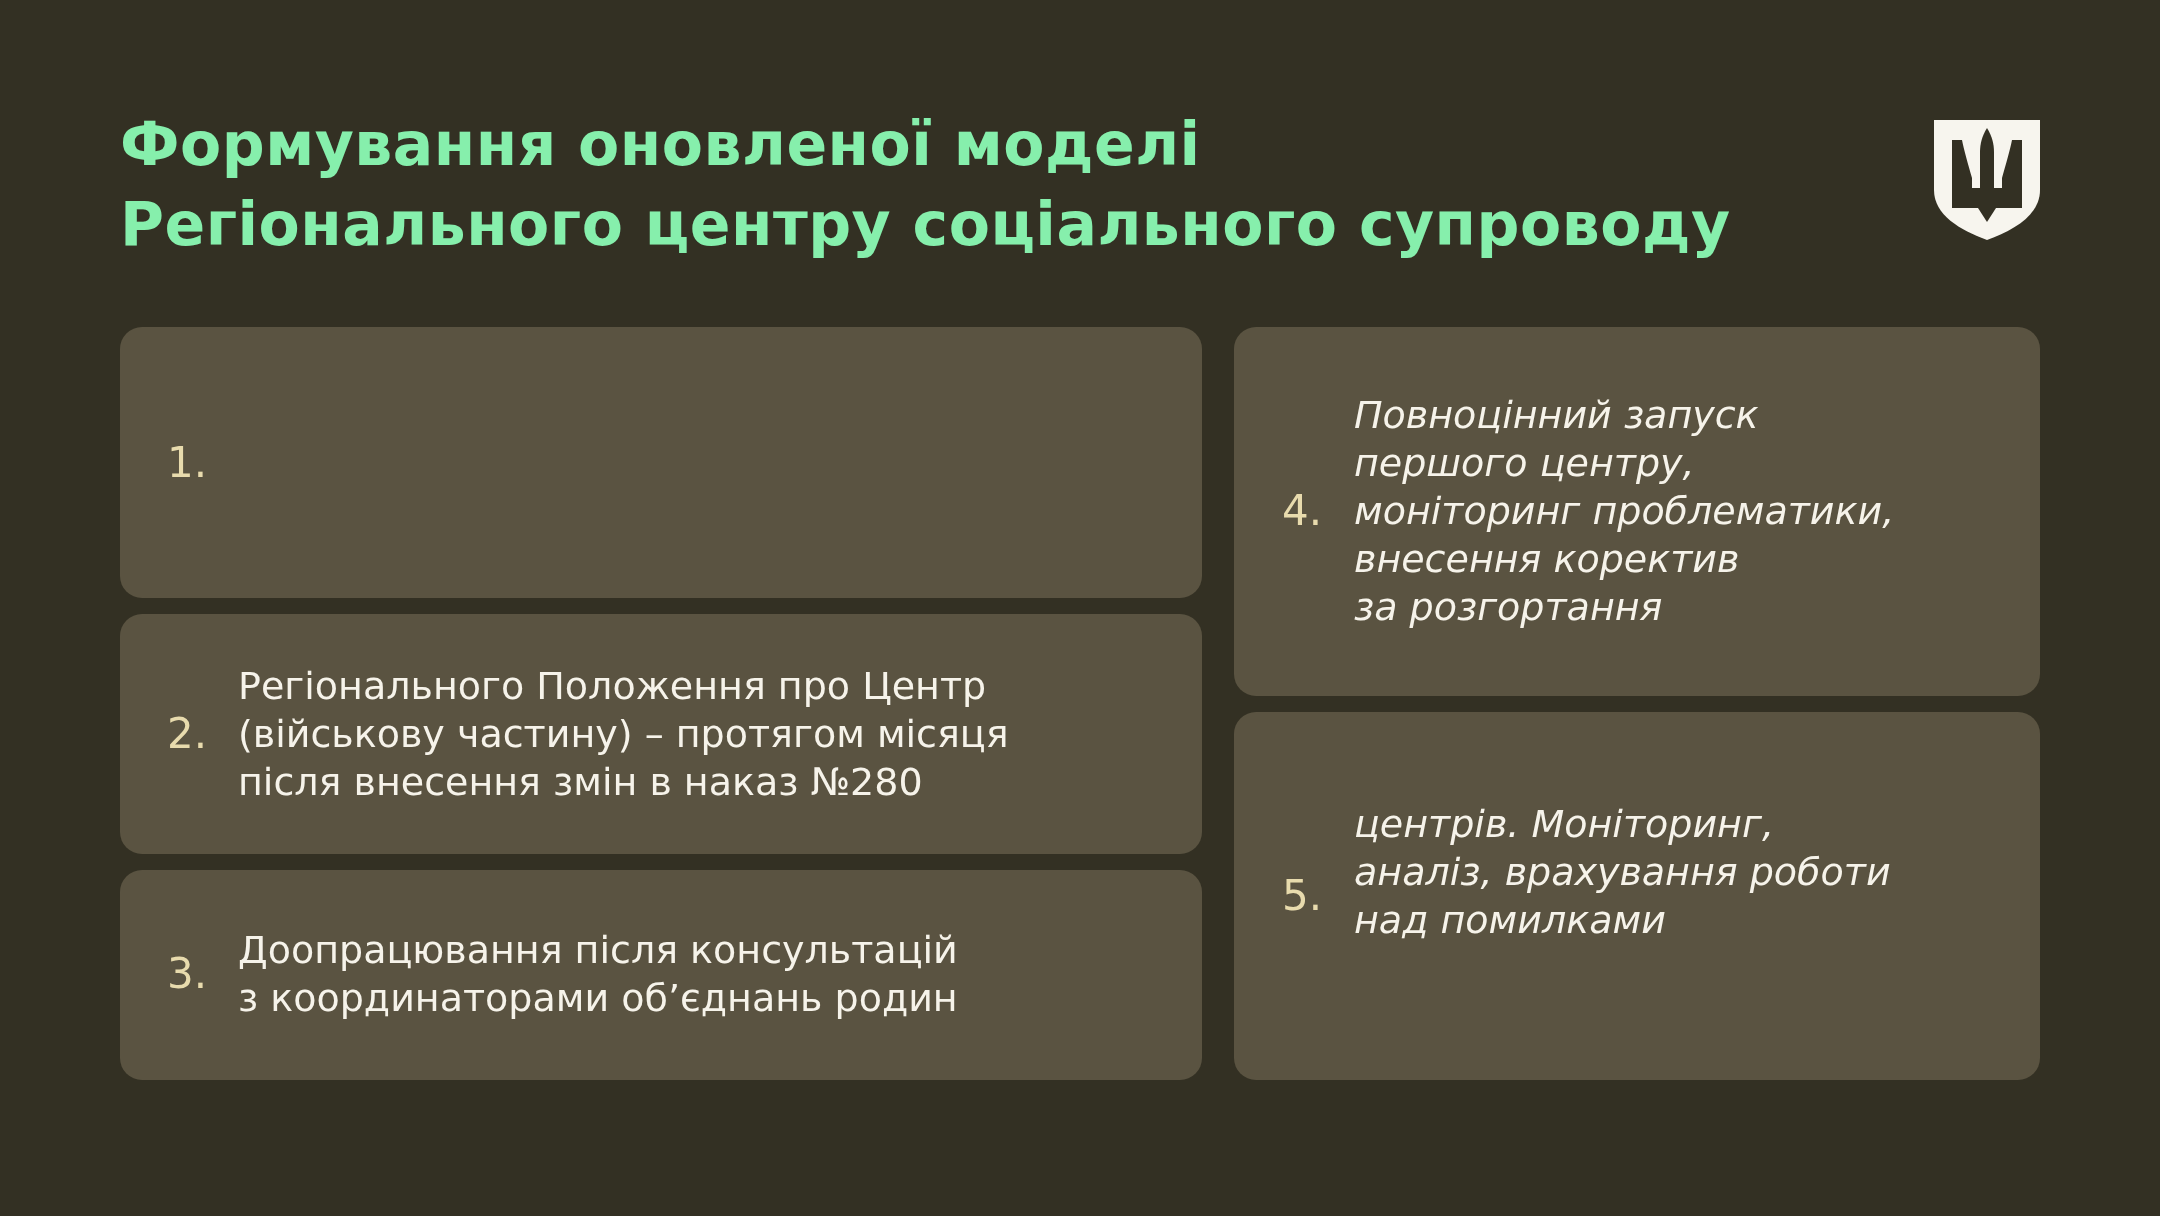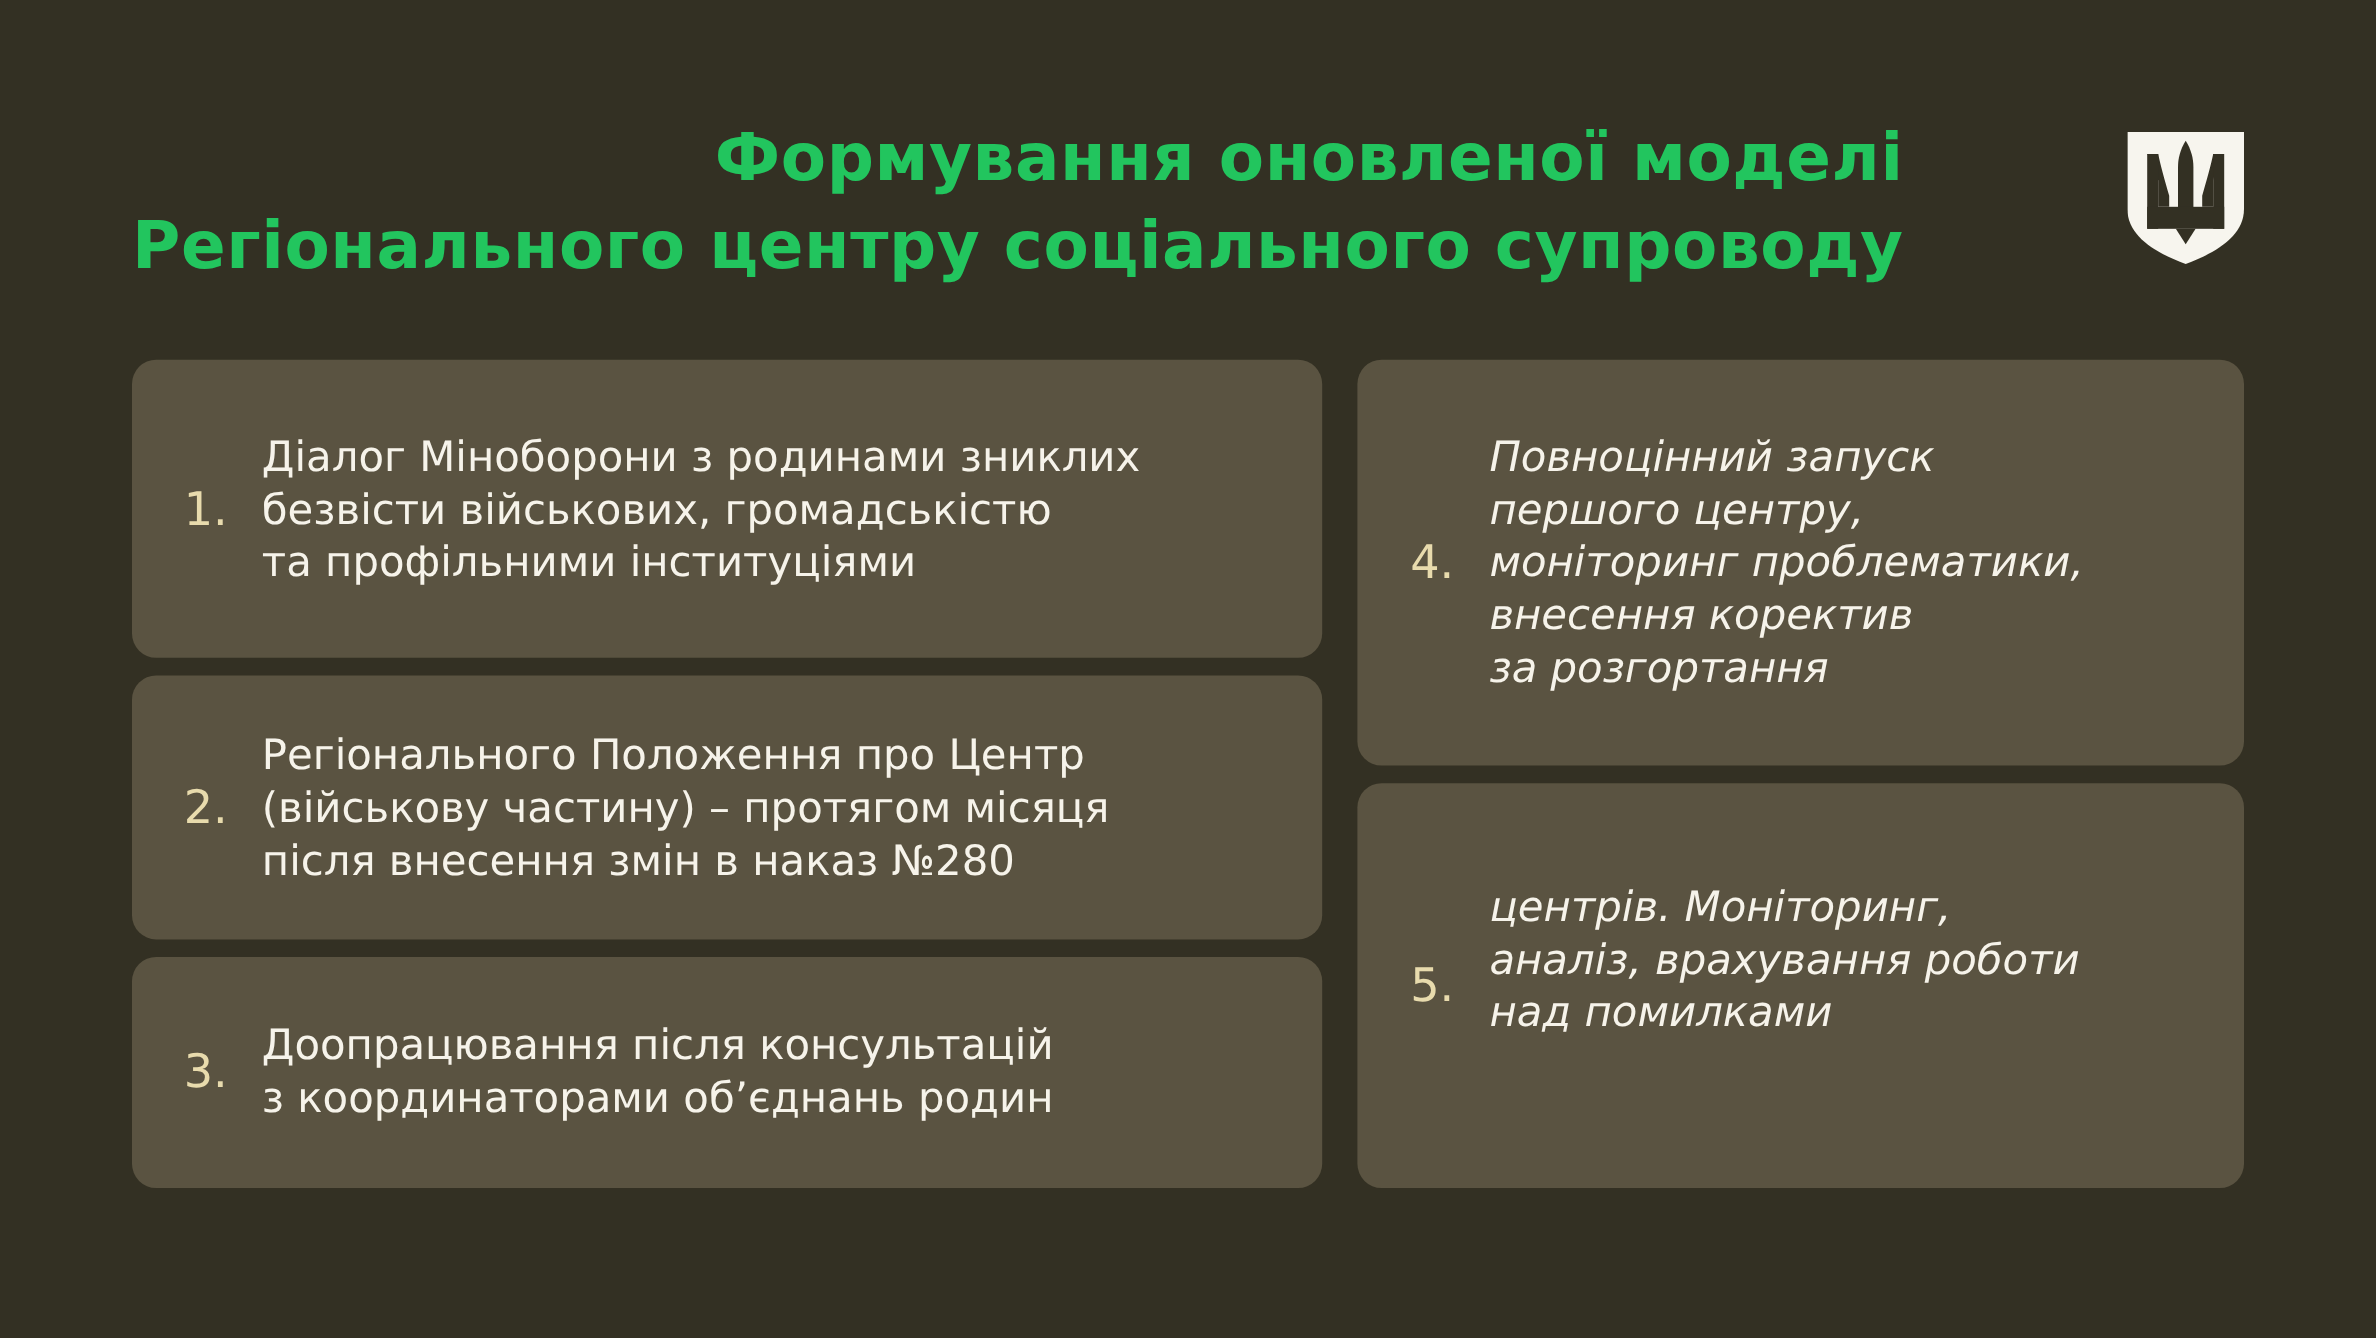--- a/index.html
+++ b/index.html
@@ -12,27 +12,26 @@
     background: #333023;
     position: relative;
     overflow: hidden;
     font-family: "Liberation Sans", "DejaVu Sans", sans-serif;
   }
   .title {
     position: absolute;
     left: 120px;
     top: 104px;
     margin: 0;
-    color: #22c55e;
+    color: #86efac;
     font-family: "DejaVu Sans", "Liberation Sans", sans-serif;
     font-weight: bold;
     font-size: 60px;
     line-height: 80px;
     letter-spacing: 0.5px;
-    text-align: right;
   }
   .title span { display: block; white-space: nowrap; }
   .emblem {
     position: absolute;
     left: 1934px;
     top: 120px;
     width: 106px;
     height: 120px;
   }
   .card {
@@ -96,25 +95,20 @@
 
       <rect x="18" y="68" width="70" height="20"></rect>
 
       <path d="M44 88 L62 88 L53 102 Z"></path>
     </g>
   </svg>
 </div>
 
 <div class="card left" id="card-1">
   <div class="num" style="top:112px">1.</div>
-  <div class="text" style="top:64px">
-    <span>Діалог Міноборони з родинами зниклих</span>
-    <span>безвісти військових, громадськістю</span>
-    <span>та профільними інституціями</span>
-  </div>
 </div>
 
 <div class="card left" id="card-2">
   <div class="num" style="top:96px">2.</div>
   <div class="text" style="top:48px">
     <span>Регіонального Положення про Центр</span>
     <span>(військову частину) – протягом місяця</span>
     <span>після внесення змін в наказ №280</span>
   </div>
 </div>

